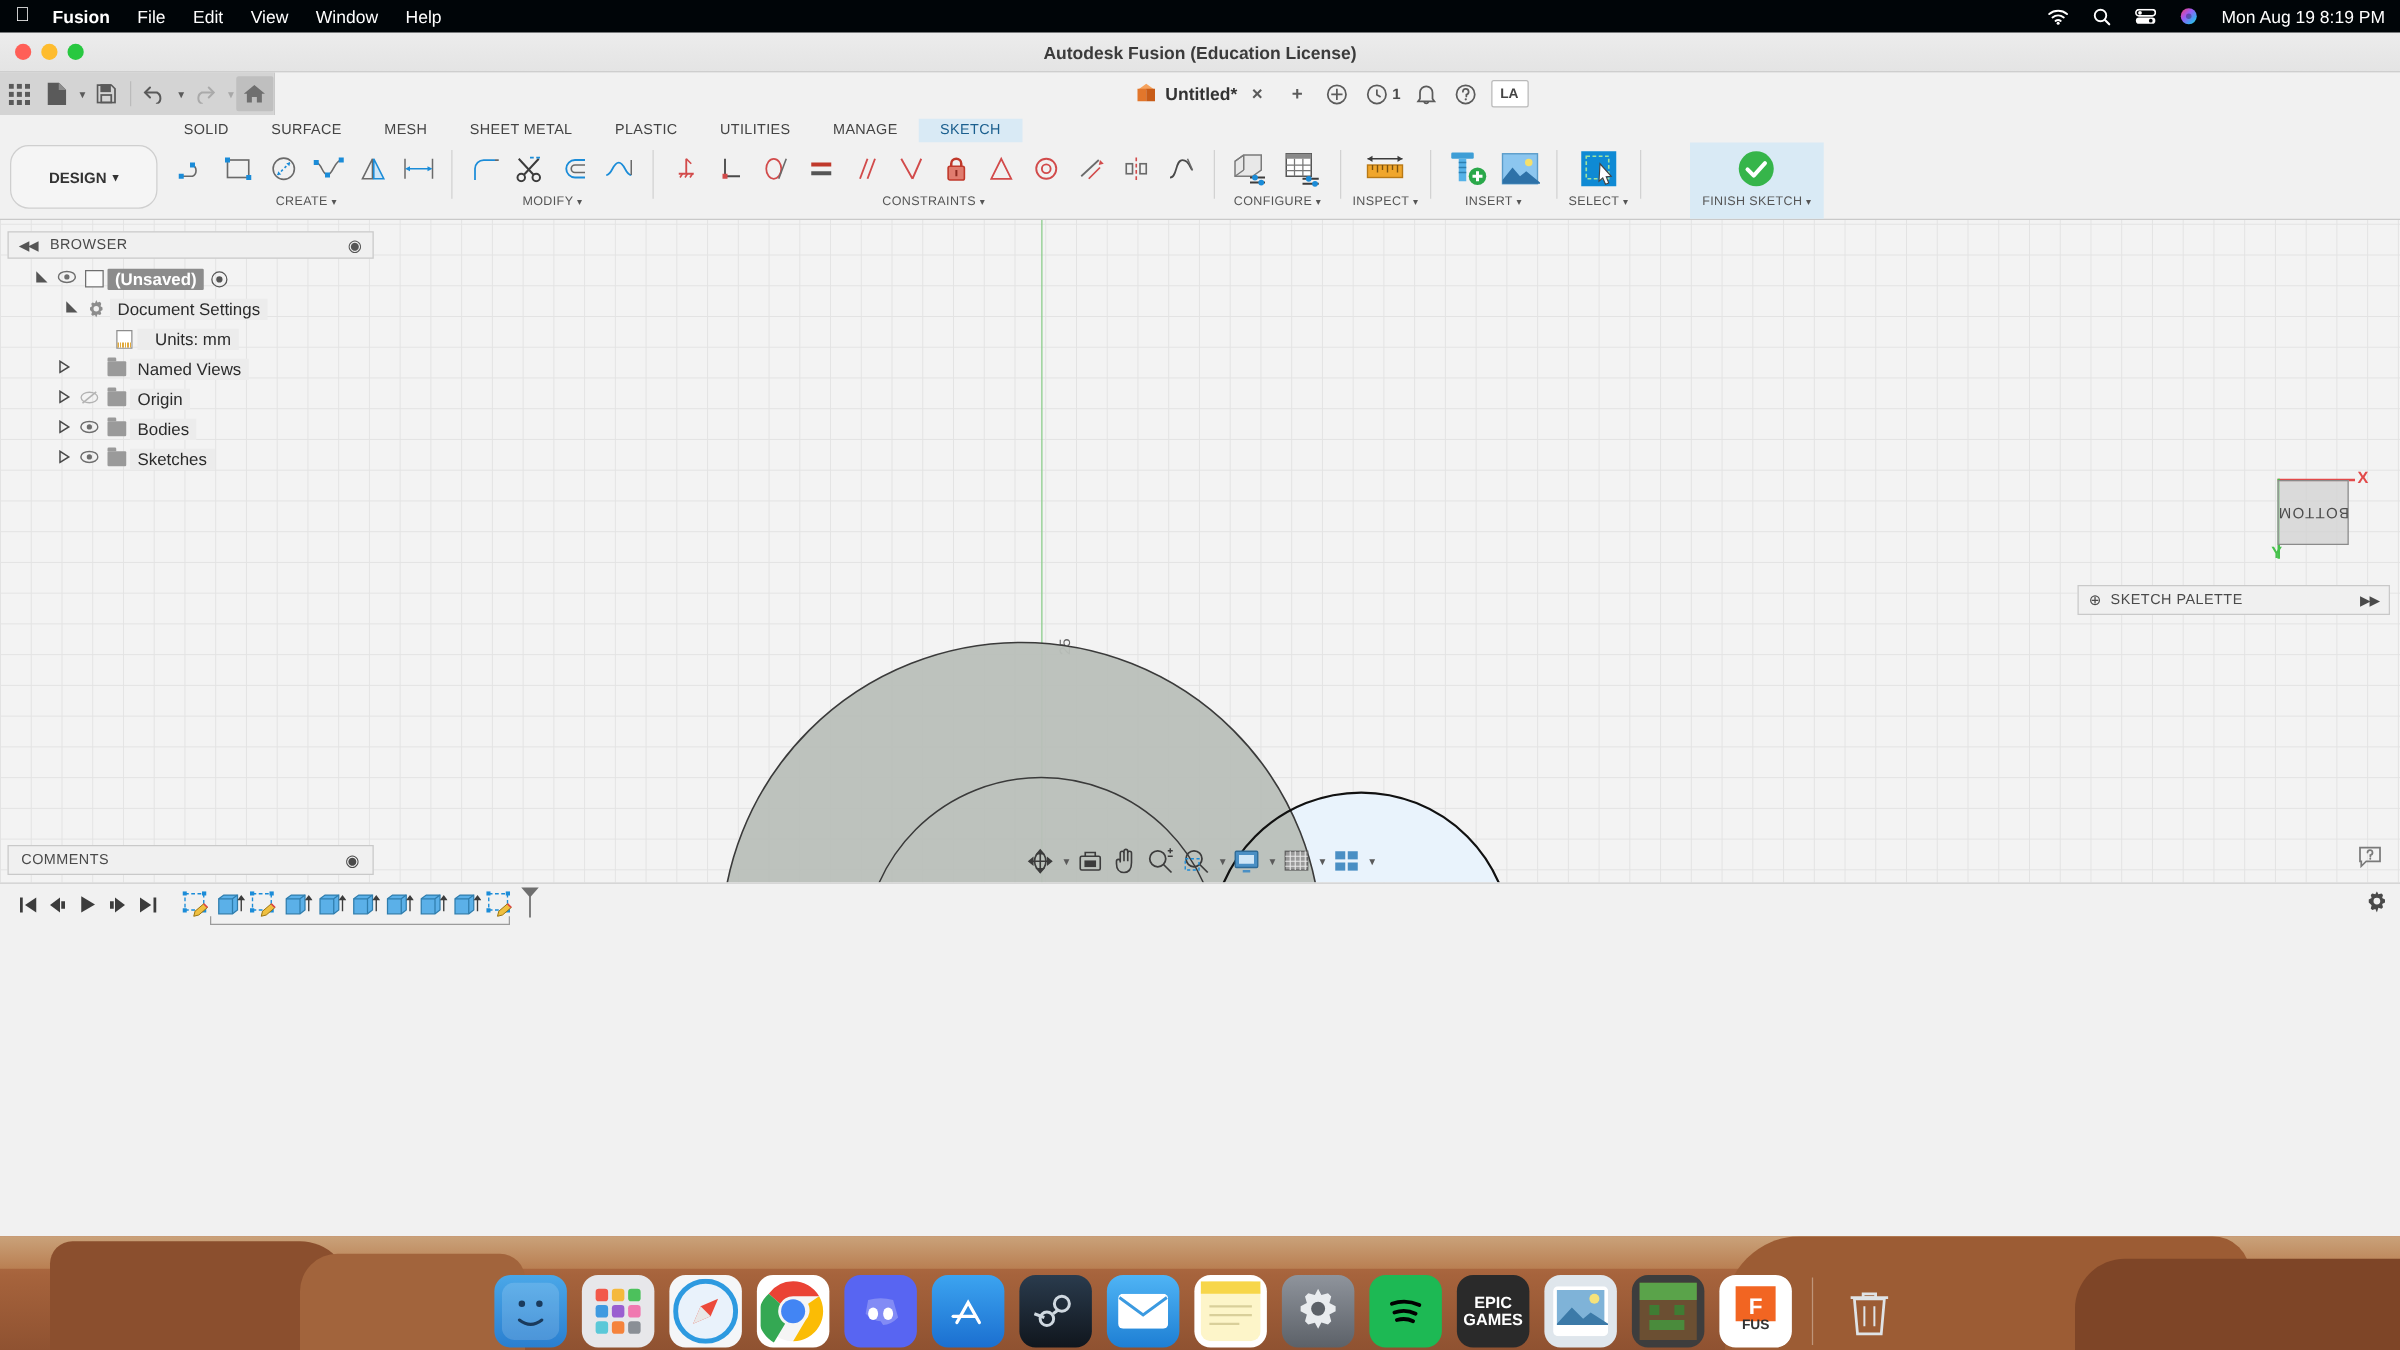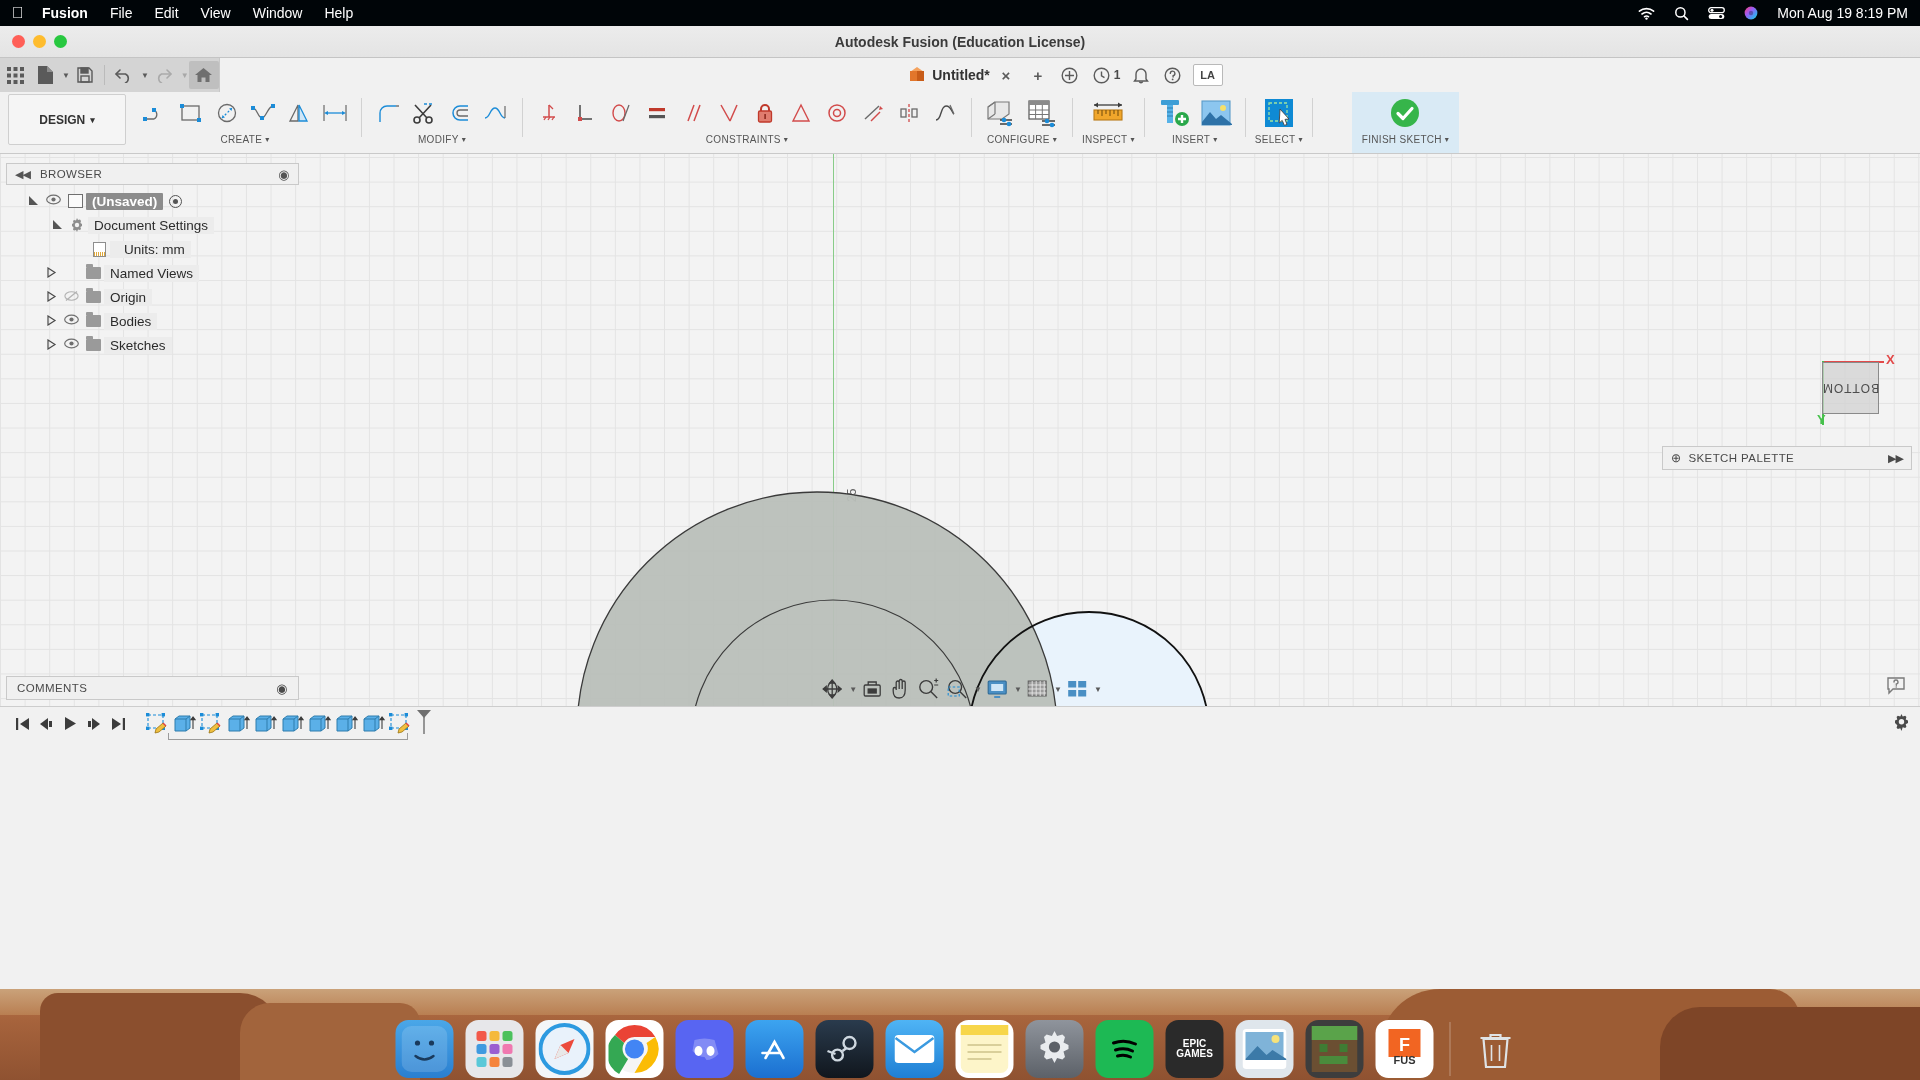--- a/index.html
+++ b/index.html
@@ -70,21 +70,21 @@
   #ribtabs { height:22px; background:#f1f1f1; display:flex; align-items:flex-end;
      padding-left:130px; font-size:11.5px; letter-spacing:.3px; color:#444;
      flex:0 0 auto; }
   #ribtabs .rt { padding:3px 17px 4px 17px; cursor:default; }
   #ribtabs .rt.sel { background:#d9eaf5; color:#1b5f8e; }
 
   
   #ribbon { height:62px; background:#f1f1f1; display:flex; align-items:stretch;
      border-bottom:1px solid #c9c9c9; position:relative; flex:0 0 auto; }
   #designbox { width:118px; display:flex; align-items:center; justify-content:center;
-     margin:2px 6px 8px 8px; border:1px solid #cfcfcf; border-radius:2px;
+     margin:2px 6px 8px 8px; border:1px solid #cfcfcf; border-radius:15px;
      background:#f5f5f5; font-size:12px; font-weight:bold; color:#333; }
   .grp { display:flex; flex-direction:column; align-items:center;
      justify-content:flex-start; padding:0 6px; position:relative; }
   .grp .icons { display:flex; align-items:center; height:42px; gap:2px; }
   .grp .lbl { font-size:10px; color:#555; letter-spacing:.3px;
      display:flex; align-items:center; gap:3px; }
   .gsep { width:1px; background:#d2d2d2; margin:6px 3px 16px 3px; }
   .ic { width:34px; height:34px; display:flex; align-items:center; justify-content:center; }
   .ic.big { width:40px; height:40px; }
   .grp.sel { background:#d9eaf5;margin-left:36px; }
@@ -347,20 +347,30 @@
               <circle cx="8.5" cy="8.5" r="7.3"></circle>
               <path d="M6.3 6.4a2.3 2.3 0 1 1 2.8 2.3v1.4" stroke-linecap="round"></path>
               <circle cx="8.6" cy="12.4" r=".9" fill="#5b5b5b" stroke="none"></circle>
             </svg>
         </span>
         <span class="avatar-btn">LA</span>
       </div>
     </div>
   </div>
 
+  <div id="ribtabs">
+    <span class="rt">SOLID</span>
+    <span class="rt">SURFACE</span>
+    <span class="rt">MESH</span>
+    <span class="rt">SHEET METAL</span>
+    <span class="rt">PLASTIC</span>
+    <span class="rt">UTILITIES</span>
+    <span class="rt">MANAGE</span>
+    <span class="rt sel">SKETCH</span>
+  </div>
 
   <div id="ribbon">
     <div id="designbox">
       <span>DESIGN</span>
       <span style="margin-left:5px;font-size:9px">▾</span>
     </div>
 
     <div class="grp">
       <div class="icons">
         <span class="ic">
@@ -1114,21 +1124,21 @@
           <circle cx="18" cy="16" r="5.6" fill="#5c6168"></circle>
         </svg>
     </span>
     <span class="dapp" style="background:#1db954">
       <svg width="40" height="40" viewBox="0 0 40 40" fill="none" stroke="#000" stroke-width="3" stroke-linecap="round">
           <path d="M9 14q11-4 22 1"></path>
           <path d="M11 21q9-3 17 1"></path>
           <path d="M13 27q7-2 13 1"></path>
         </svg>
     </span>
-    <span class="dapp" style="background:#2a2a2a;flex-direction:column;gap:1px;font-size:10px;line-height:1.05">
+    <span class="dapp" style="background:#2a2a2a;flex-direction:column;gap:1px;font-size:13px;line-height:1.05">
       <span style="text-align:center">EPIC GAMES</span>
     </span>
     <span class="dapp" style="background:#dfe6ec">
       <svg width="44" height="40" viewBox="0 0 44 40">
           <rect width="44" height="40" rx="4" fill="#fff"></rect>
           <rect x="3" y="3" width="38" height="27" fill="#7fb3d8"></rect>
           <path d="M3 30l12-13 9 9 6-5 14 9v1H3z" fill="#3c7aa8"></path>
           <circle cx="33" cy="10" r="4" fill="#f6e27a"></circle>
         </svg>
     </span>

